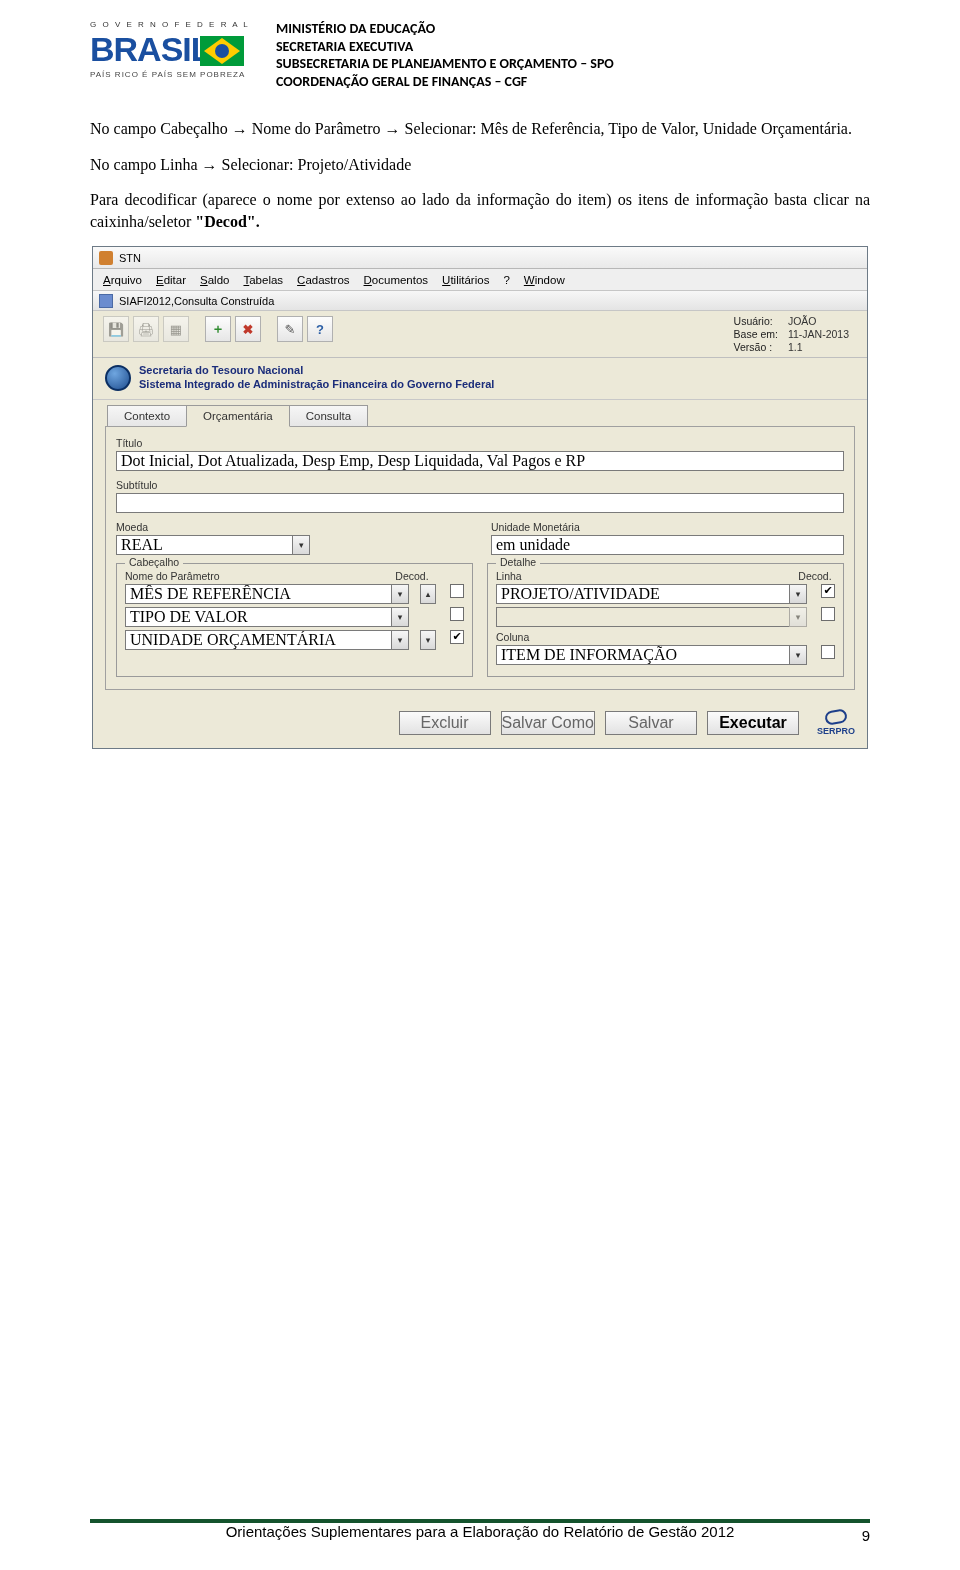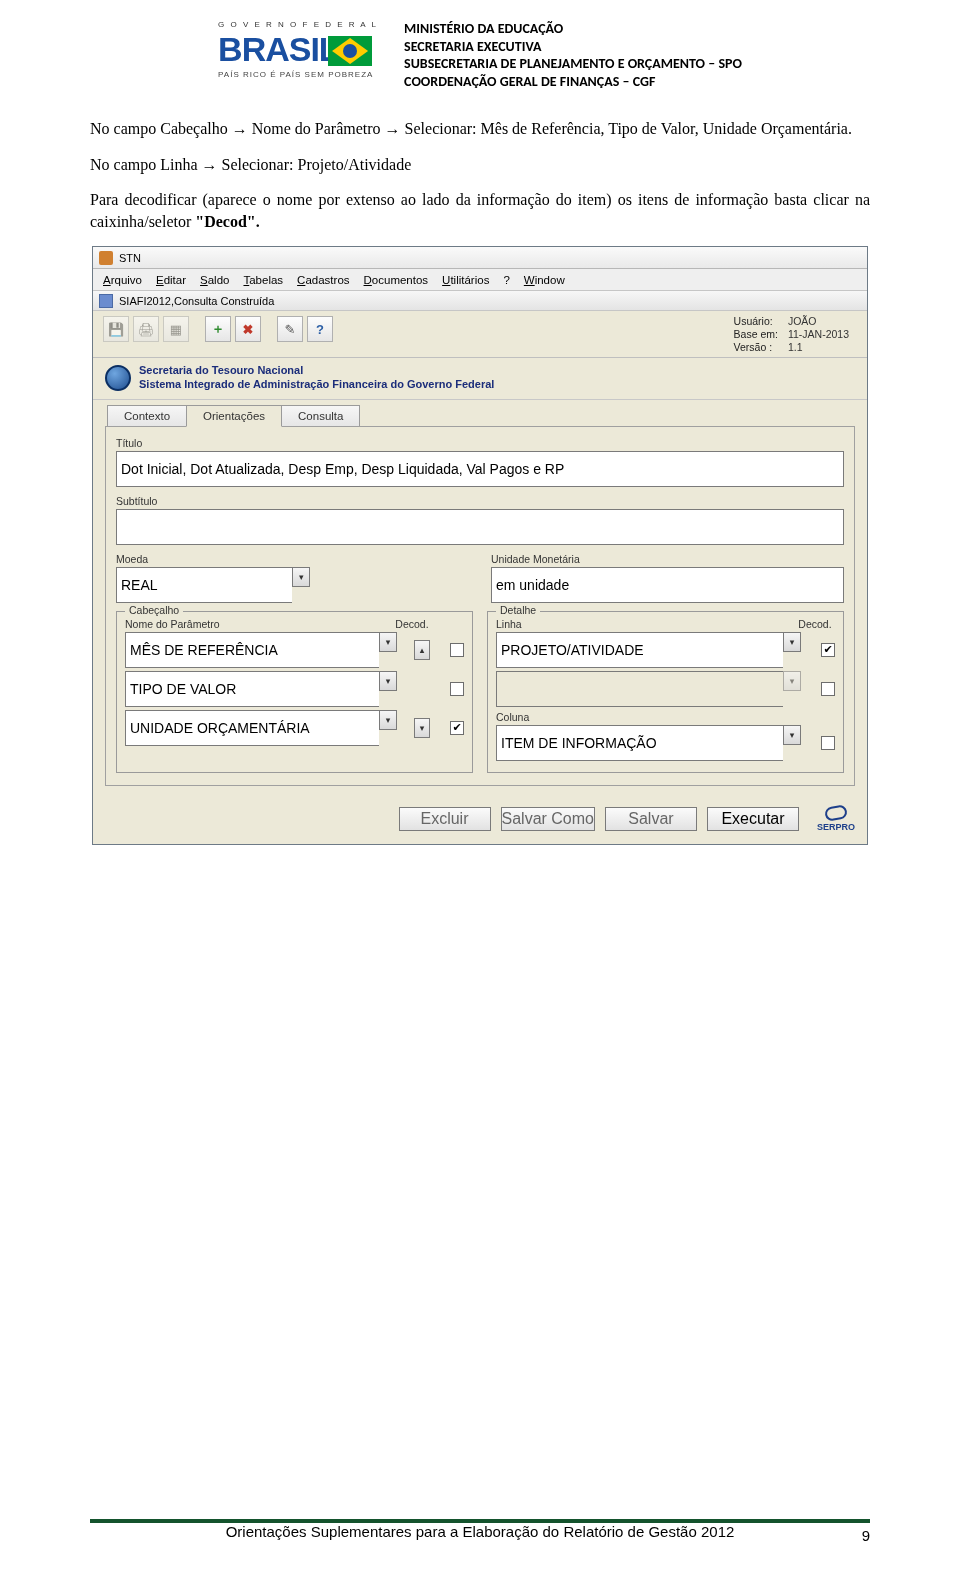--- a/index.html
+++ b/index.html
@@ -13,21 +13,20 @@
   }
   .page {
     padding: 18px 90px 0 90px;
   }
   
   .doc-header {
     display: flex;
     align-items: flex-start;
     margin-bottom: 28px;
     gap: 16px;
-    justify-content: center;
   }
   .logo {
     width: 170px;
     height: 70px;
     position: relative;
     flex-shrink: 0;
   }
   .logo .top-bar { position:absolute; top:2px; left:0; font-size:8px; letter-spacing:2px; color:#333; font-family: Arial, sans-serif; }
   .logo .brasil {
     position:absolute; top:12px; left:0;
@@ -161,26 +160,26 @@
   }
   .tab-panel {
     margin: 0 12px 10px 12px;
     border:1px solid #a0a0a0;
     background:#ece9d8;
     padding: 10px 10px 12px 10px;
   }
   .field-label { font-size:10.5px; color:#333; margin-bottom:2px; }
   .text-input {
     width:100%;
-    height:36px;
+    height:20px;
     border:1px solid #7a7a7a;
     background:#fff;
-    font-size:14px;
+    font-size:16px;
     padding: 2px 4px;
-    font-family: Liberation Sans, sans-serif;
+    font-family: Liberation Serif, serif;
   }
   .row-2col {
     display:flex; gap:22px;
   }
   .row-2col > div { flex:1; }
   .combo {
     display:flex;
   }
   .combo .text-input { flex:1; border-right:none; }
   .combo-btn {
@@ -199,21 +198,21 @@
     border:1px solid #9a9a9a;
     padding: 6px 8px 8px 8px;
     position:relative;
   }
   .fieldset > .legend {
     position:absolute; top:-8px; left:8px;
     background:#ece9d8; padding:0 4px;
     font-size:10.5px; color:#333;
   }
   .param-row {
-    display:flex; align-items:center; gap:14px; margin-bottom:3px;
+    display:flex; align-items:flex-start; gap:8px; margin-bottom:3px;
   }
   .param-row .combo { flex:1; }
   .scroll-btn {
     width:16px; height:20px;
     border:1px solid #7a7a7a;
     background:linear-gradient(#f6f6f6,#d9d9d9);
     display:flex;align-items:center;justify-content:center;
     font-size:9px;color:#333;
     margin-left:3px;
   }
@@ -238,21 +237,21 @@
   .win-btn {
     min-width:92px; height:24px;
     border:1px solid #7a7a7a;
     background:linear-gradient(#fbfbfb,#e2e2e2);
     font-family: Tahoma, Arial, sans-serif;
     font-size:16px;
     color:#666;
     text-align:center;
     line-height:22px;
   }
-  .win-btn.primary { color:#000; font-weight:normal; }
+  .win-btn.primary { color:#000; font-weight:bold; }
   .serpro {
     display:flex; flex-direction:column; align-items:center;
     margin-left:8px; color:#1d3f8a;
   }
   .serpro .sic { width:22px; height:14px; border:2px solid #1d3f8a; border-radius:40% 40% 40% 40% / 60% 60% 60% 60%; transform: rotate(-10deg); }
   .serpro .stxt { font-size:9px; font-weight:bold; margin-top:2px; }
   
   .footer {
     position:absolute;
     bottom: 30px;
@@ -335,21 +334,21 @@
     </div>
     <div class="banner">
       <div class="globe"></div>
       <div class="banner-text">
         <div>Secretaria do Tesouro Nacional</div>
         <div>Sistema Integrado de Administração Financeira do Governo Federal</div>
       </div>
     </div>
     <div class="tabs-row">
       <div class="tab">Contexto</div>
-      <div class="tab active">Orientações</div>
+      <div class="tab active">Orçamentária</div>
       <div class="tab">Consulta</div>
     </div>
     <div class="tab-panel">
       <div class="field-block">
         <div class="field-label">Título</div>
         <input class="text-input" value="Dot Inicial, Dot Atualizada, Desp Emp, Desp Liquidada, Val Pagos e RP" style="">
       </div>
       <div class="field-block">
         <div class="field-label">Subtítulo</div>
         <input class="text-input" value="" style="">

